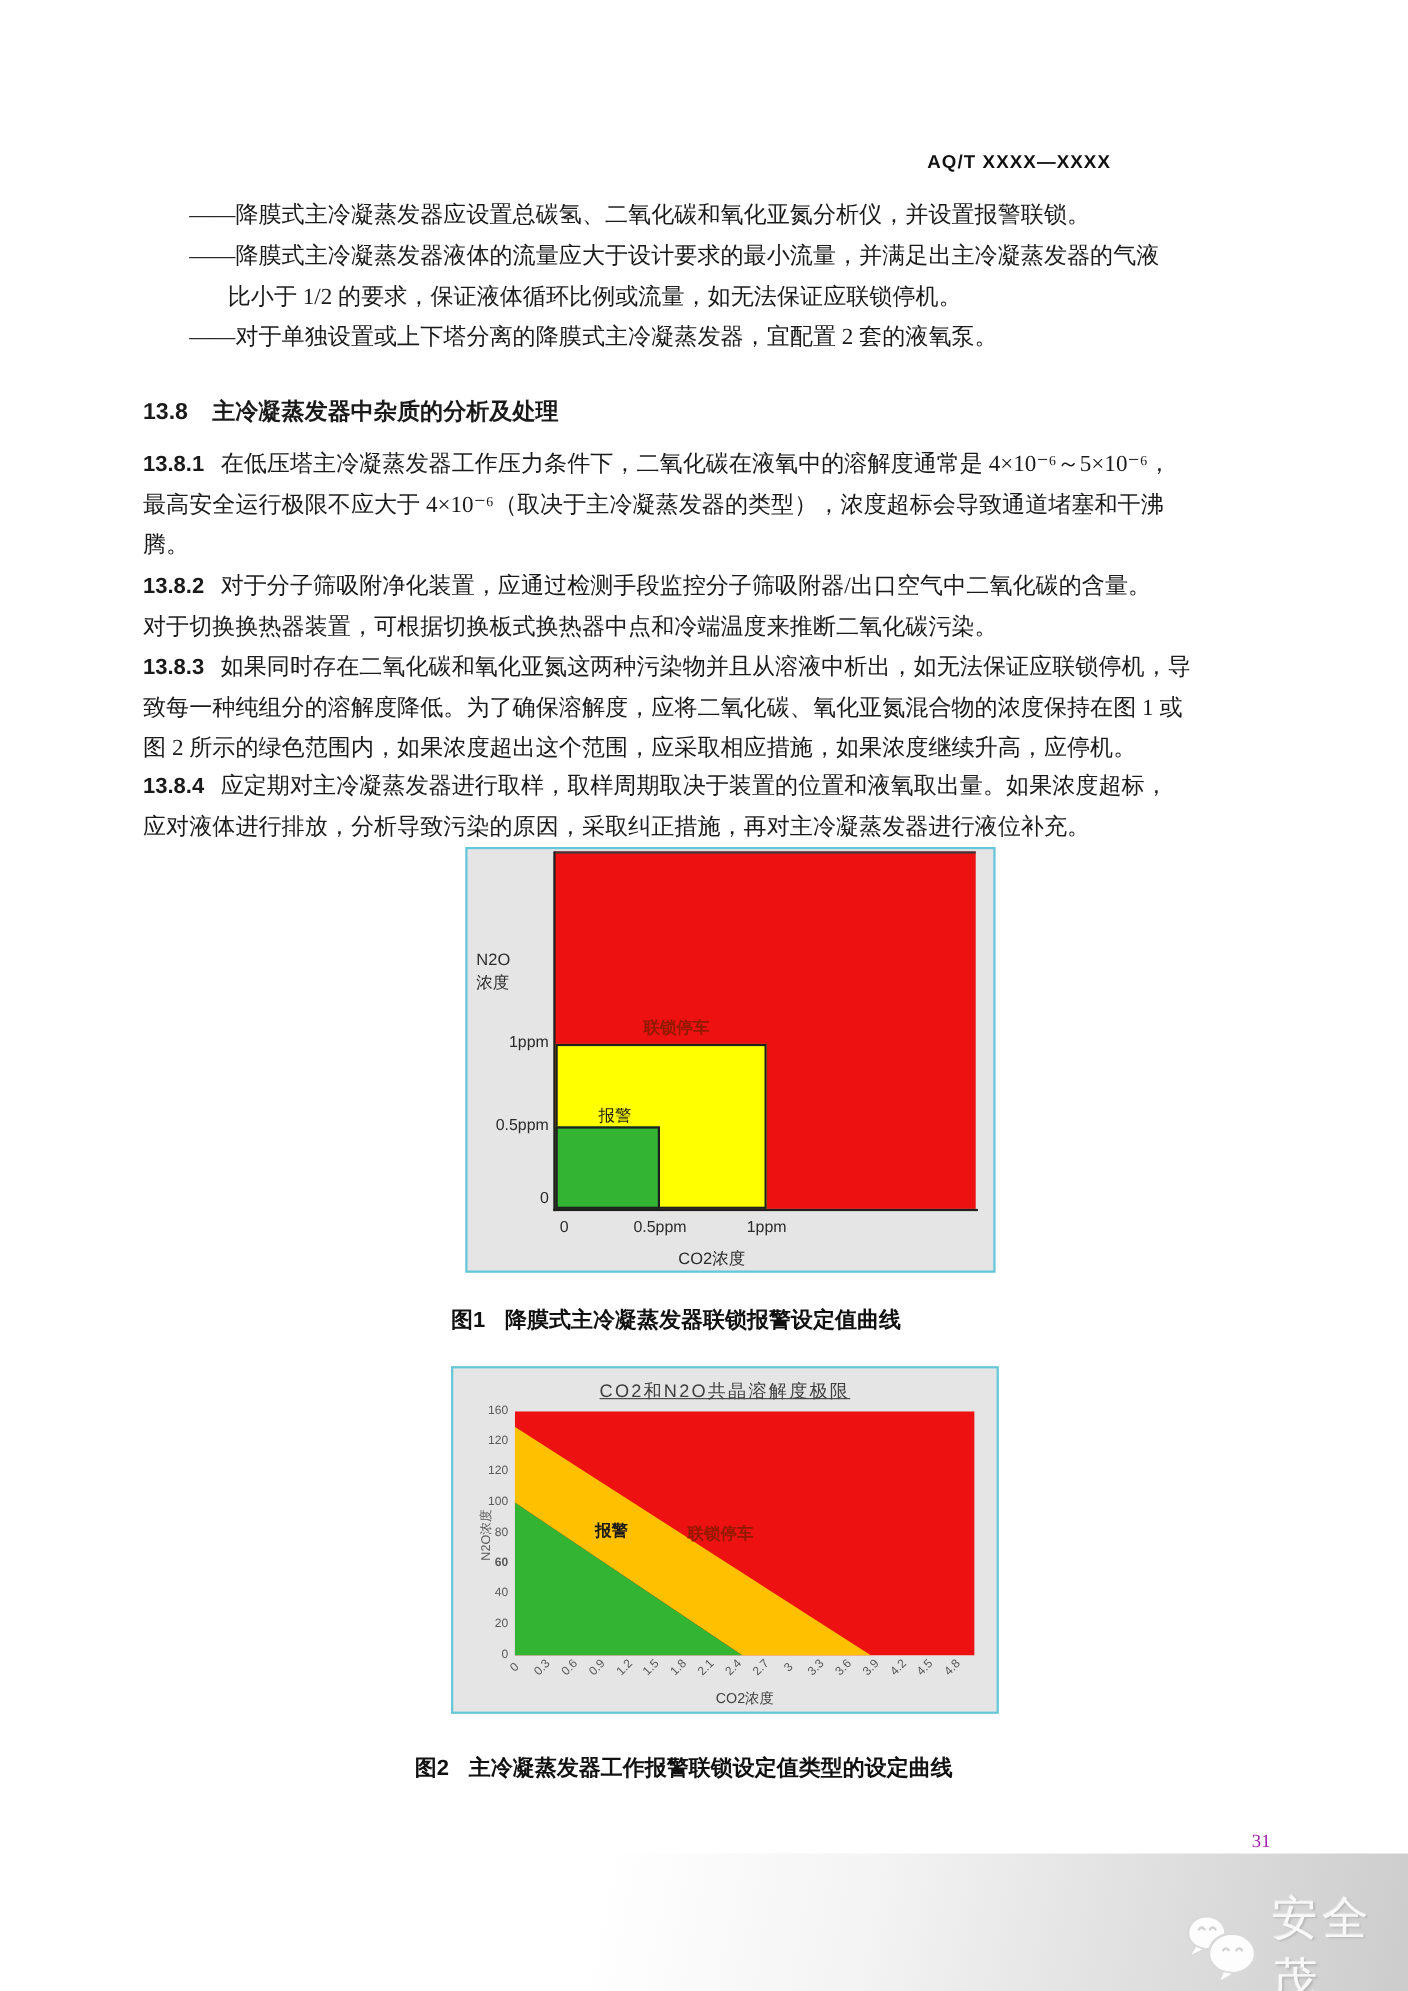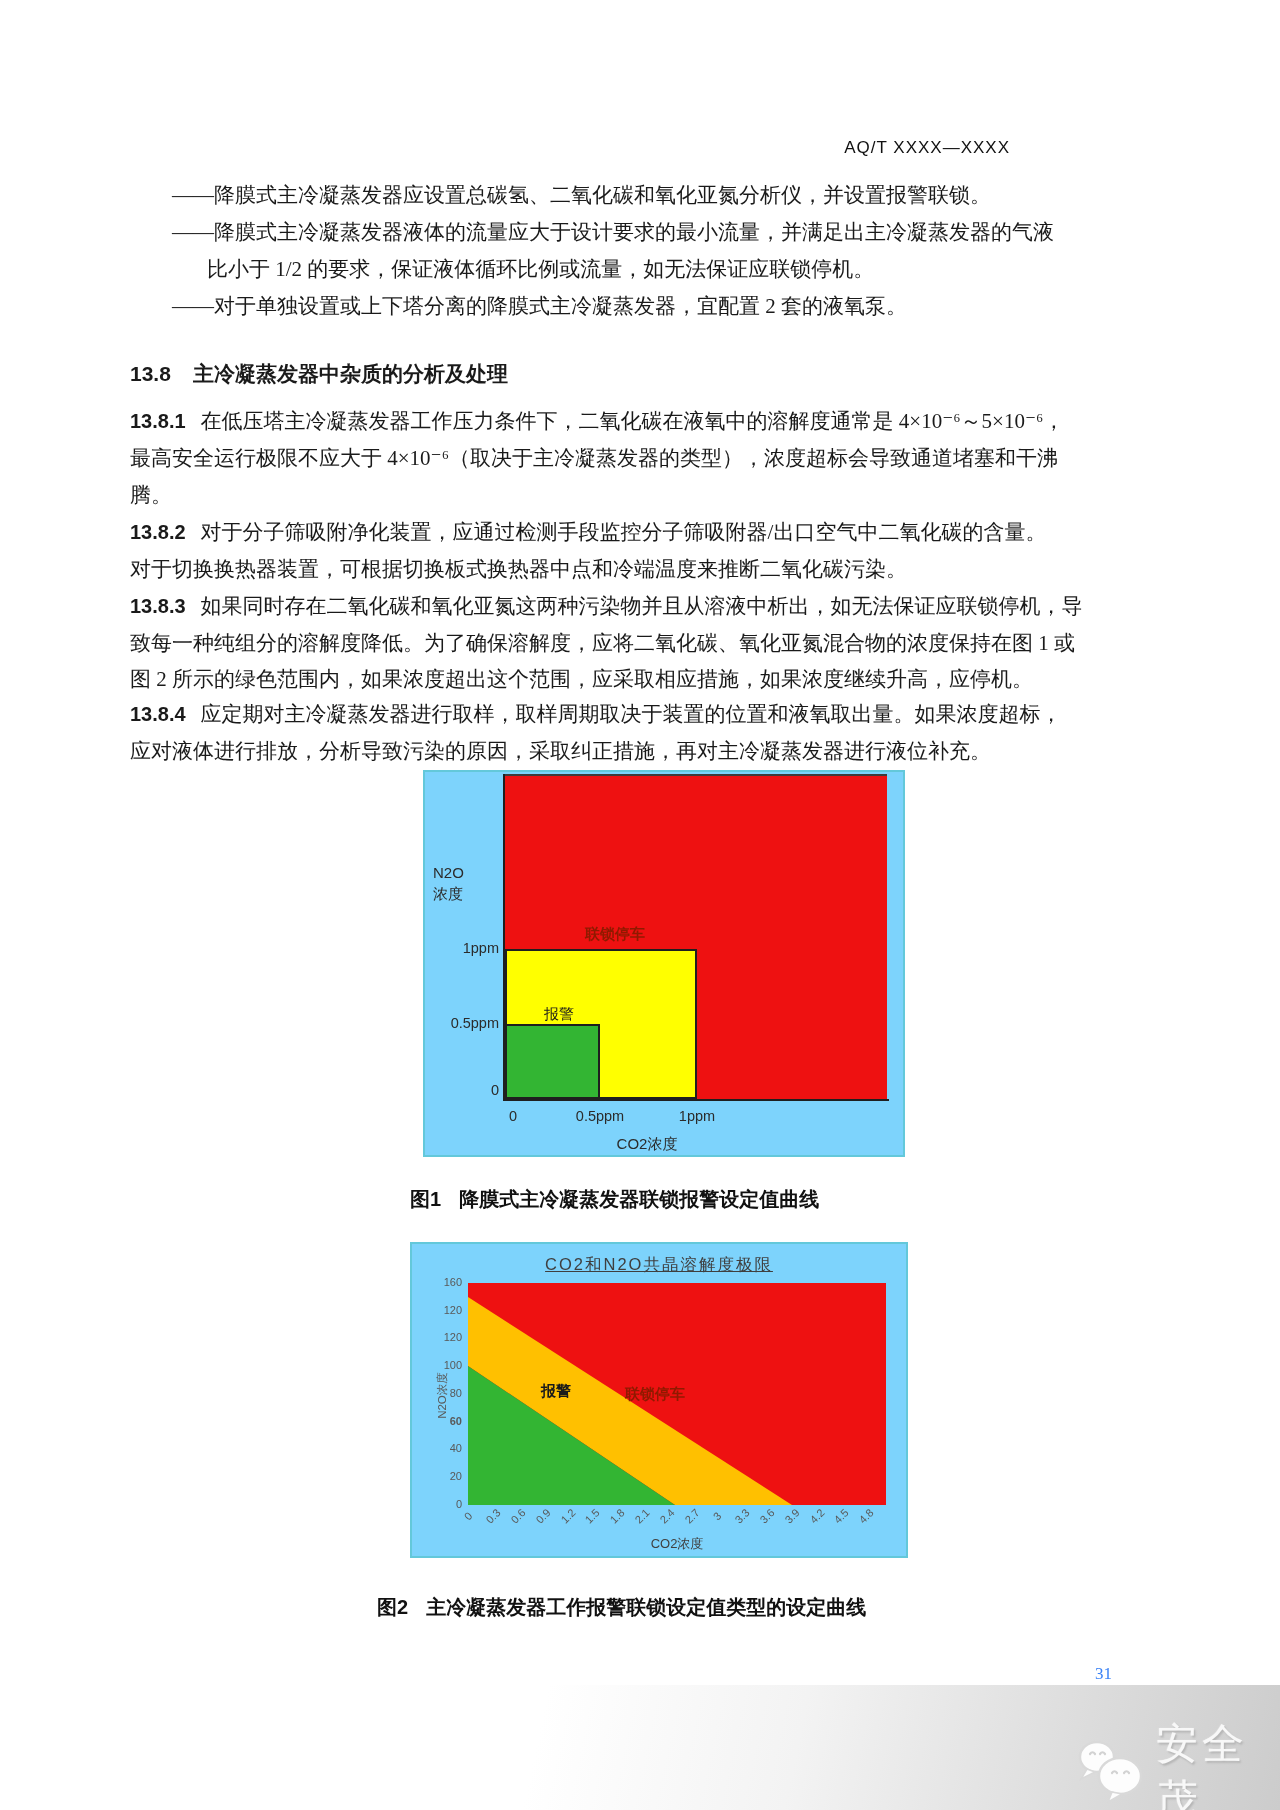--- a/index.html
+++ b/index.html
@@ -1,28 +1,28 @@
 <!DOCTYPE html>
 <html><head>
 <meta charset="utf-8">
 <style>
   html,body{margin:0;padding:0;background:#ffffff;}
   .page{position:relative;width:1280px;height:1810px;background:#ffffff;overflow:hidden;
         font-family:"Liberation Serif","DejaVu Serif",serif;color:#1a1a1a;}
   .doc-code{position:absolute;left:600px;top:138px;width:410px;text-align:right;
-            font-family:"Liberation Sans","DejaVu Sans",sans-serif;font-weight:400;
+            font-family:"Liberation Sans","DejaVu Sans",sans-serif;font-weight:700;
             font-size:17px;letter-spacing:1px;color:#111;}
   .bline{position:absolute;white-space:nowrap;font-size:21px;line-height:26px;}
   .sec-head{position:absolute;left:130px;top:360px;white-space:nowrap;
             font-family:"Liberation Sans","DejaVu Sans",sans-serif;font-weight:700;font-size:21px;}
   .sec-head .num{margin-right:22px;}
   .clause-num{font-family:"Liberation Sans","DejaVu Sans",sans-serif;font-weight:600;
               font-size:20px;margin-right:15px;}
   
-  .fig-box{position:absolute;background:#7dd3fc;border:2px solid #63c8da;box-sizing:content-box;}
+  .fig-box{position:absolute;background:#e5e5e5;border:2px solid #63c8da;box-sizing:content-box;}
   .f-sans{font-family:"Liberation Sans","DejaVu Sans",sans-serif;}
   
   .f1-red{position:absolute;left:79px;top:2px;width:383px;height:325px;background:#ee1111;border-top:2px solid #3c3c3c;box-sizing:border-box;}
   .f1-yellow{position:absolute;left:80px;top:177px;width:192px;height:150px;background:#ffff00;border:2px solid #1f1f1f;box-sizing:border-box;}
   .f1-green{position:absolute;left:80px;top:252px;width:95px;height:75px;background:#33b533;border:2px solid #1f1f1f;box-sizing:border-box;}
   .f1-yaxis{position:absolute;left:78px;top:2px;width:2px;height:327px;background:#1f1f1f;}
   .f1-xaxis{position:absolute;left:78px;top:327px;width:386px;height:2px;background:#1f1f1f;}
   .f1-tick{position:absolute;font-size:14.5px;color:#2b2b2b;}
   .f1-ylab{position:absolute;left:8px;top:90px;font-size:15px;color:#2b2b2b;line-height:21px;}
   .ctr{text-align:center;}
@@ -36,21 +36,21 @@
   .f2-ylab{position:absolute;left:-16px;top:144px;width:92px;text-align:center;font-size:11.5px;
            color:#595959;transform:rotate(-90deg);}
   .f2-xlab{position:absolute;left:205px;top:291px;width:120px;text-align:center;font-size:13px;color:#404040;}
   .ann{position:absolute;font-weight:700;}
   .fig-caption{position:absolute;text-align:left;white-space:nowrap;
                font-family:"Liberation Sans","DejaVu Sans",sans-serif;font-weight:700;font-size:20px;color:#111;}
   .fig-caption .cap-label{margin-right:18px;}
   
   .footer-grad{position:absolute;left:0;top:1685px;width:1280px;height:125px;
                background:linear-gradient(102deg,#ffffff 42%,#f3f3f3 62%,#dcdcdc 84%,#cccccc 100%);}
-  .page-num{position:absolute;left:1095px;top:1664px;width:60px;text-align:left;font-size:17px;color:#3b82f6;}
+  .page-num{position:absolute;left:1095px;top:1664px;width:60px;text-align:right;font-size:17px;color:#a21caf;}
   .watermark{position:absolute;left:1072px;top:1716px;display:flex;align-items:center;}
   .wm-text{font-family:"Liberation Sans","DejaVu Sans",sans-serif;font-size:42px;letter-spacing:4px;
            color:#f8f8f8;text-shadow:1.5px 1.5px 2px #b5b5b5,-0.5px -0.5px 1px #e8e8e8;margin-left:8px;}
 </style>
 </head>
 <body>
 
 <div class="page">
 
   <div class="doc-code">AQ/T XXXX—XXXX</div>

